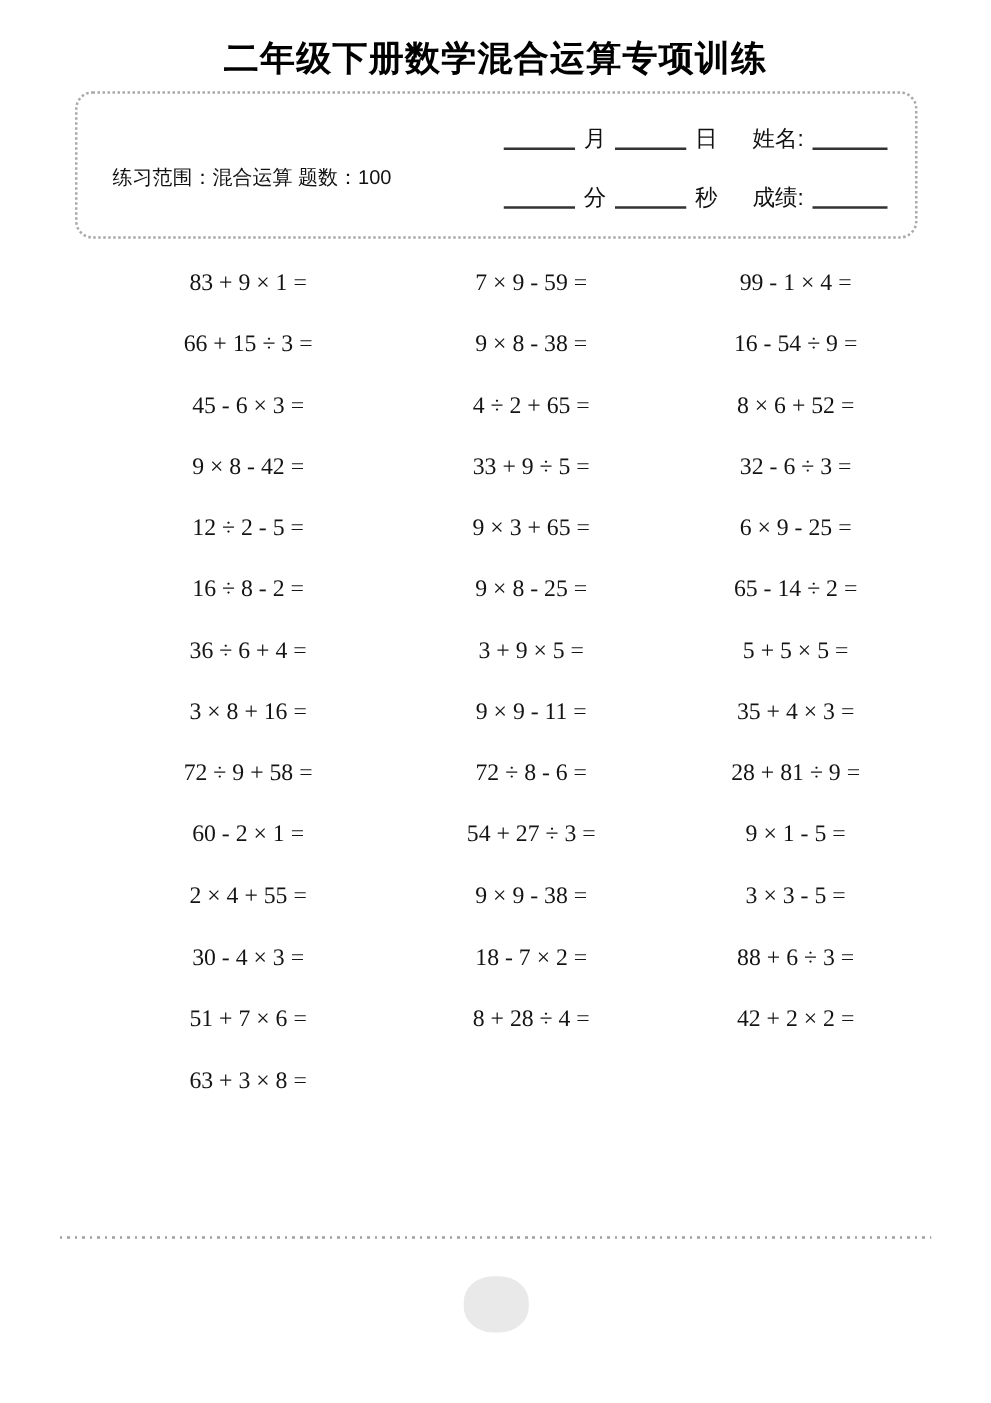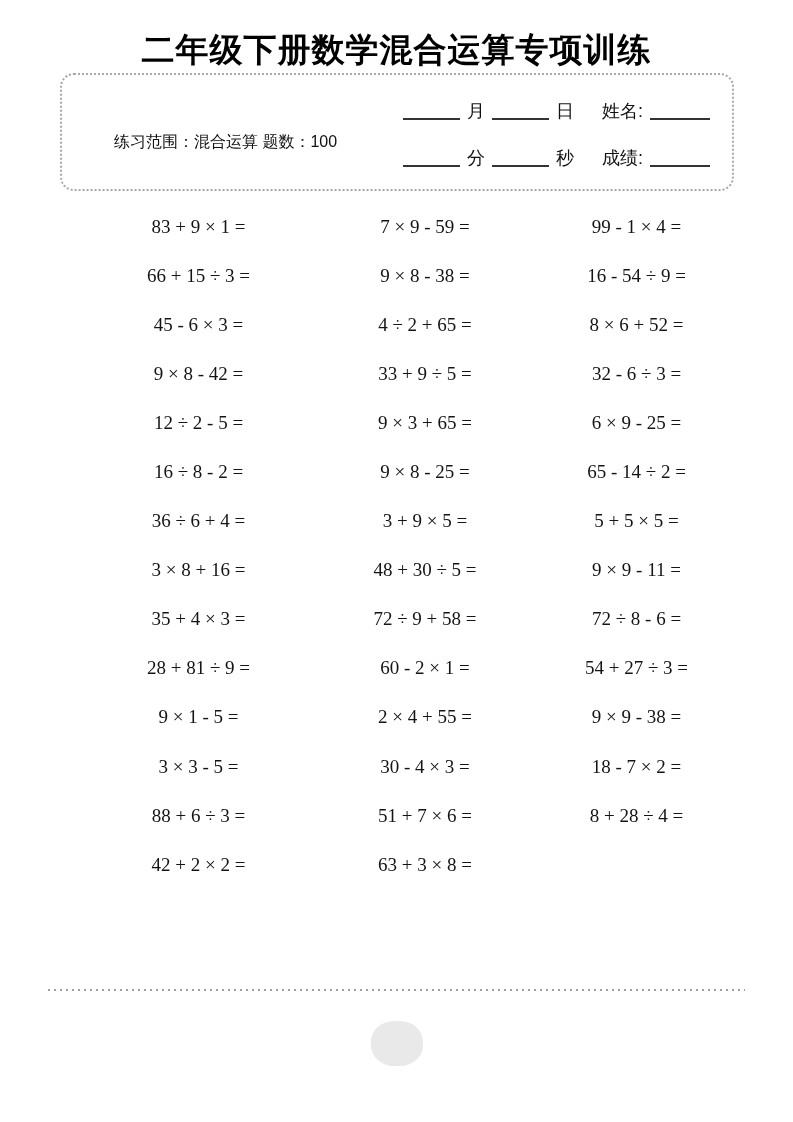--- a/index.html
+++ b/index.html
@@ -9,42 +9,41 @@
     position: relative;
     font-family: "Liberation Sans", sans-serif;
     color: #111;
     overflow: hidden;
   }
 
   .worksheet-title {
     position: absolute;
     top: 28px; left: 0; width: 100%;
     text-align: center;
-    font-size: 33px;
+    font-size: 28px;
     font-weight: 700;
     letter-spacing: 1px;
     color: #000;
   }
 
   .info-box {
     position: absolute;
     left: 60px; top: 73px;
     width: 674px; height: 118px;
     box-sizing: border-box;
     border: 2px dotted #a9a9a9;
     border-radius: 14px;
     background: #ffffff;
   }
   .scope-label {
     position: absolute;
     left: 28px; top: 57px;
     font-size: 16px;
     color: #111;
     white-space: nowrap;
-    margin-left: 24px;
   }
   .fill-block {
     position: absolute;
     right: 22px; top: 24px;
     display: flex;
     flex-direction: column;
     gap: 23px;
     font-size: 18px;
   }
   .fill-row {
@@ -137,21 +136,20 @@
     <div class="problem">12 ÷ 2 - 5 =</div>
     <div class="problem">9 × 3 + 65 =</div>
     <div class="problem">6 × 9 - 25 =</div>
     <div class="problem">16 ÷ 8 - 2 =</div>
     <div class="problem">9 × 8 - 25 =</div>
     <div class="problem">65 - 14 ÷ 2 =</div>
     <div class="problem">36 ÷ 6 + 4 =</div>
     <div class="problem">3 + 9 × 5 =</div>
     <div class="problem">5 + 5 × 5 =</div>
     <div class="problem">3 × 8 + 16 =</div>
-    <div class="problem">48 + 30 ÷ 5 =</div>
     <div class="problem">9 × 9 - 11 =</div>
     <div class="problem">35 + 4 × 3 =</div>
     <div class="problem">72 ÷ 9 + 58 =</div>
     <div class="problem">72 ÷ 8 - 6 =</div>
     <div class="problem">28 + 81 ÷ 9 =</div>
     <div class="problem">60 - 2 × 1 =</div>
     <div class="problem">54 + 27 ÷ 3 =</div>
     <div class="problem">9 × 1 - 5 =</div>
     <div class="problem">2 × 4 + 55 =</div>
     <div class="problem">9 × 9 - 38 =</div>

